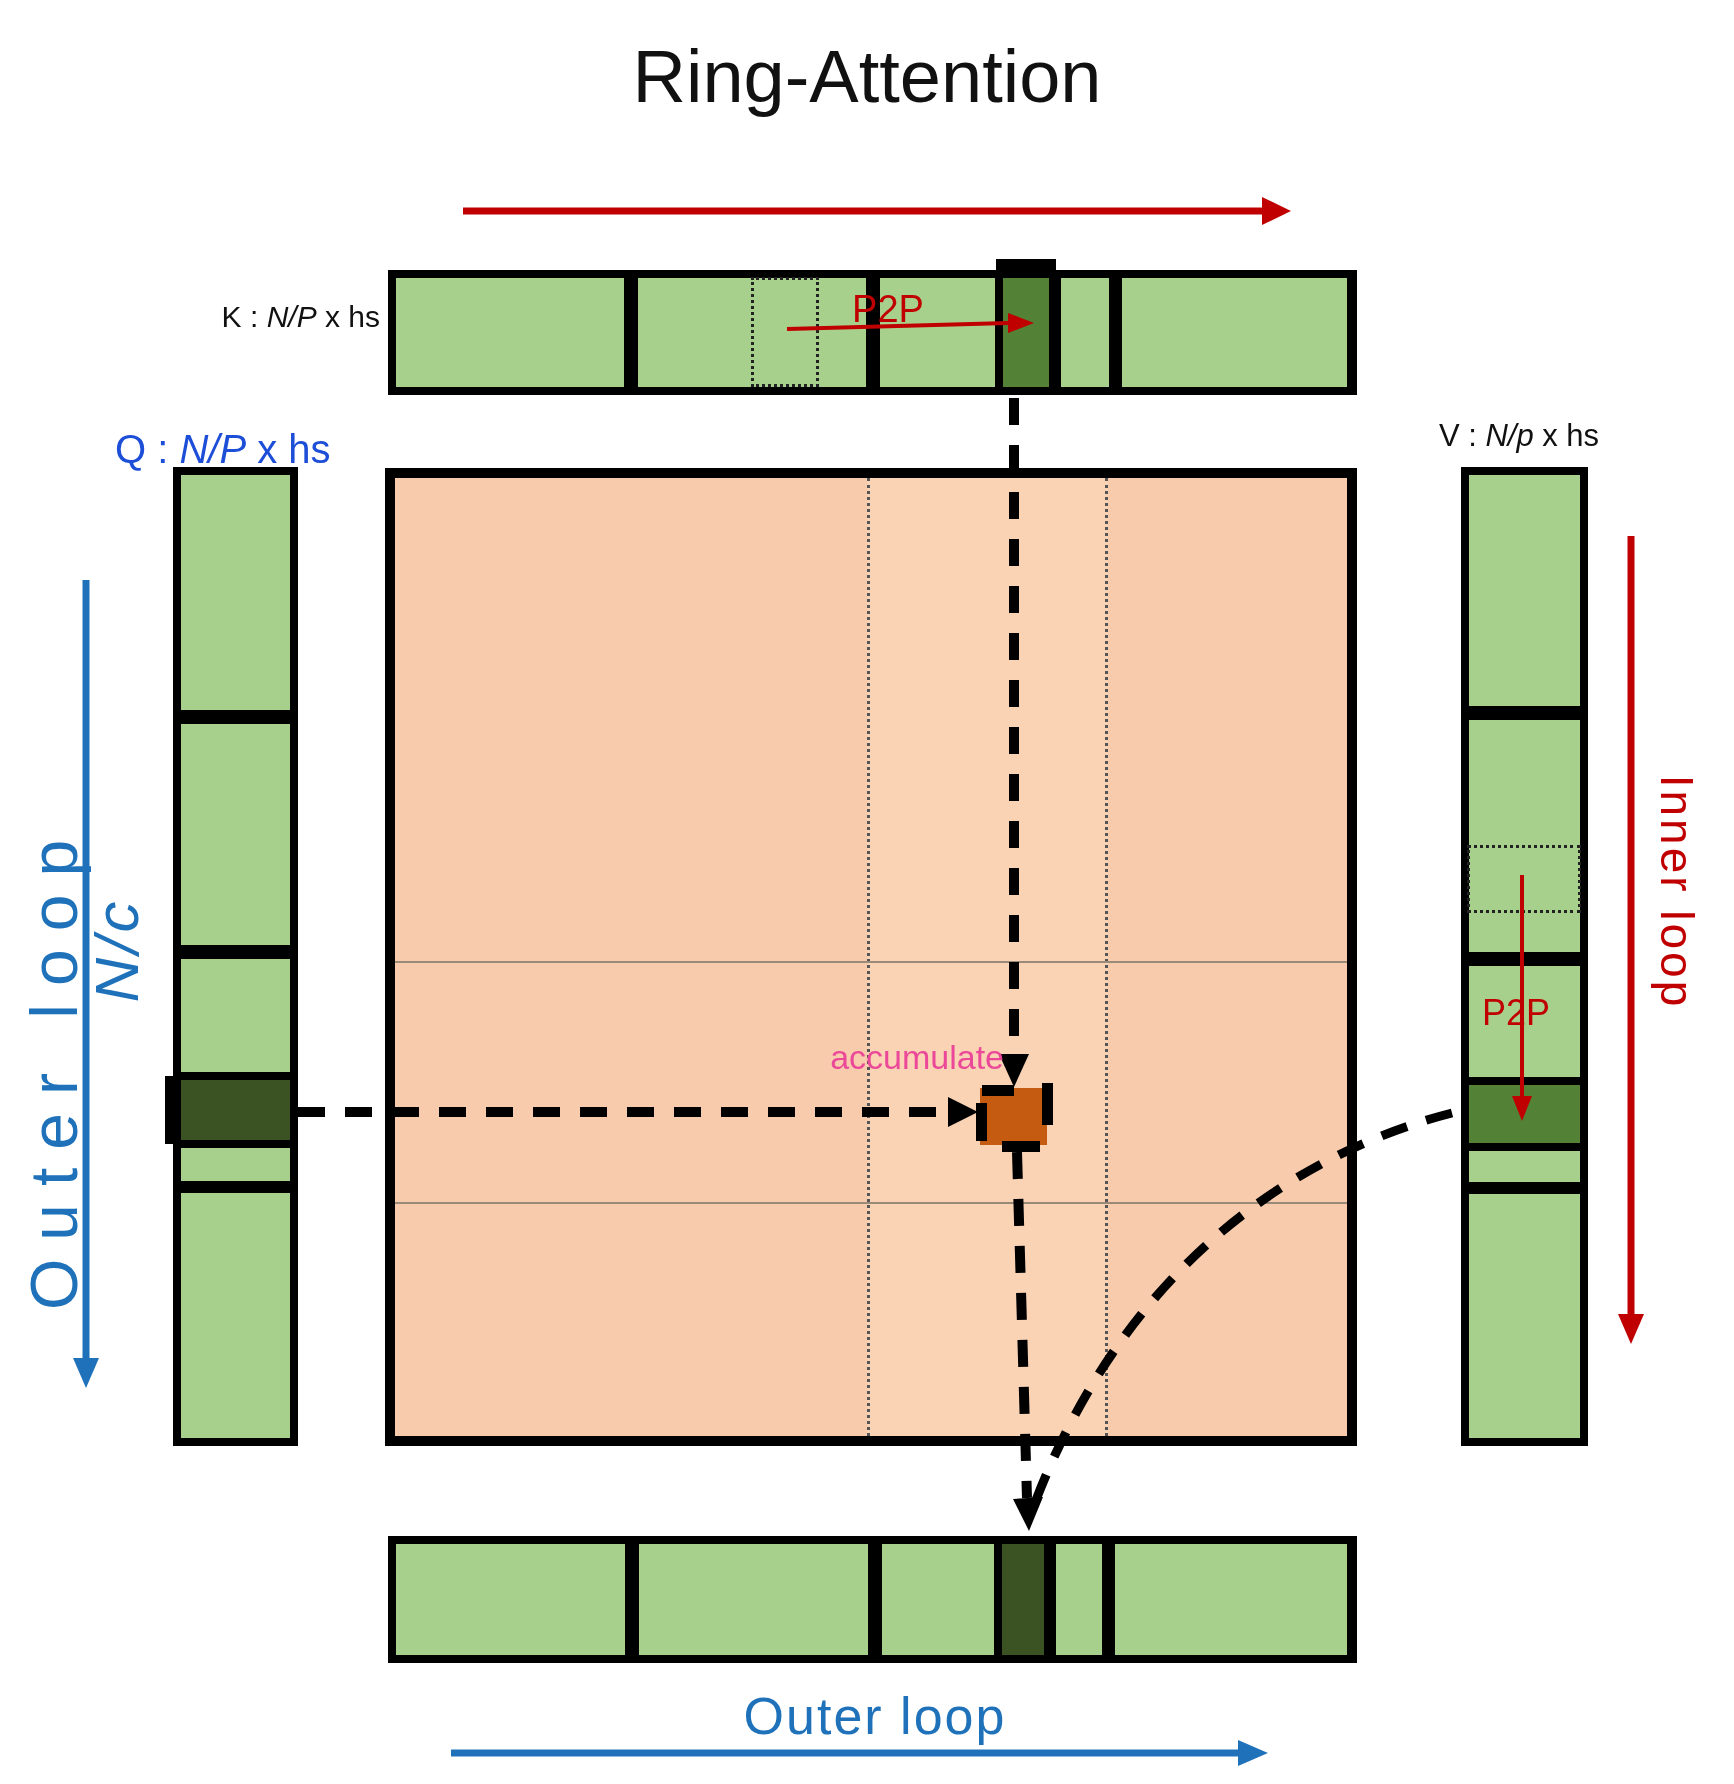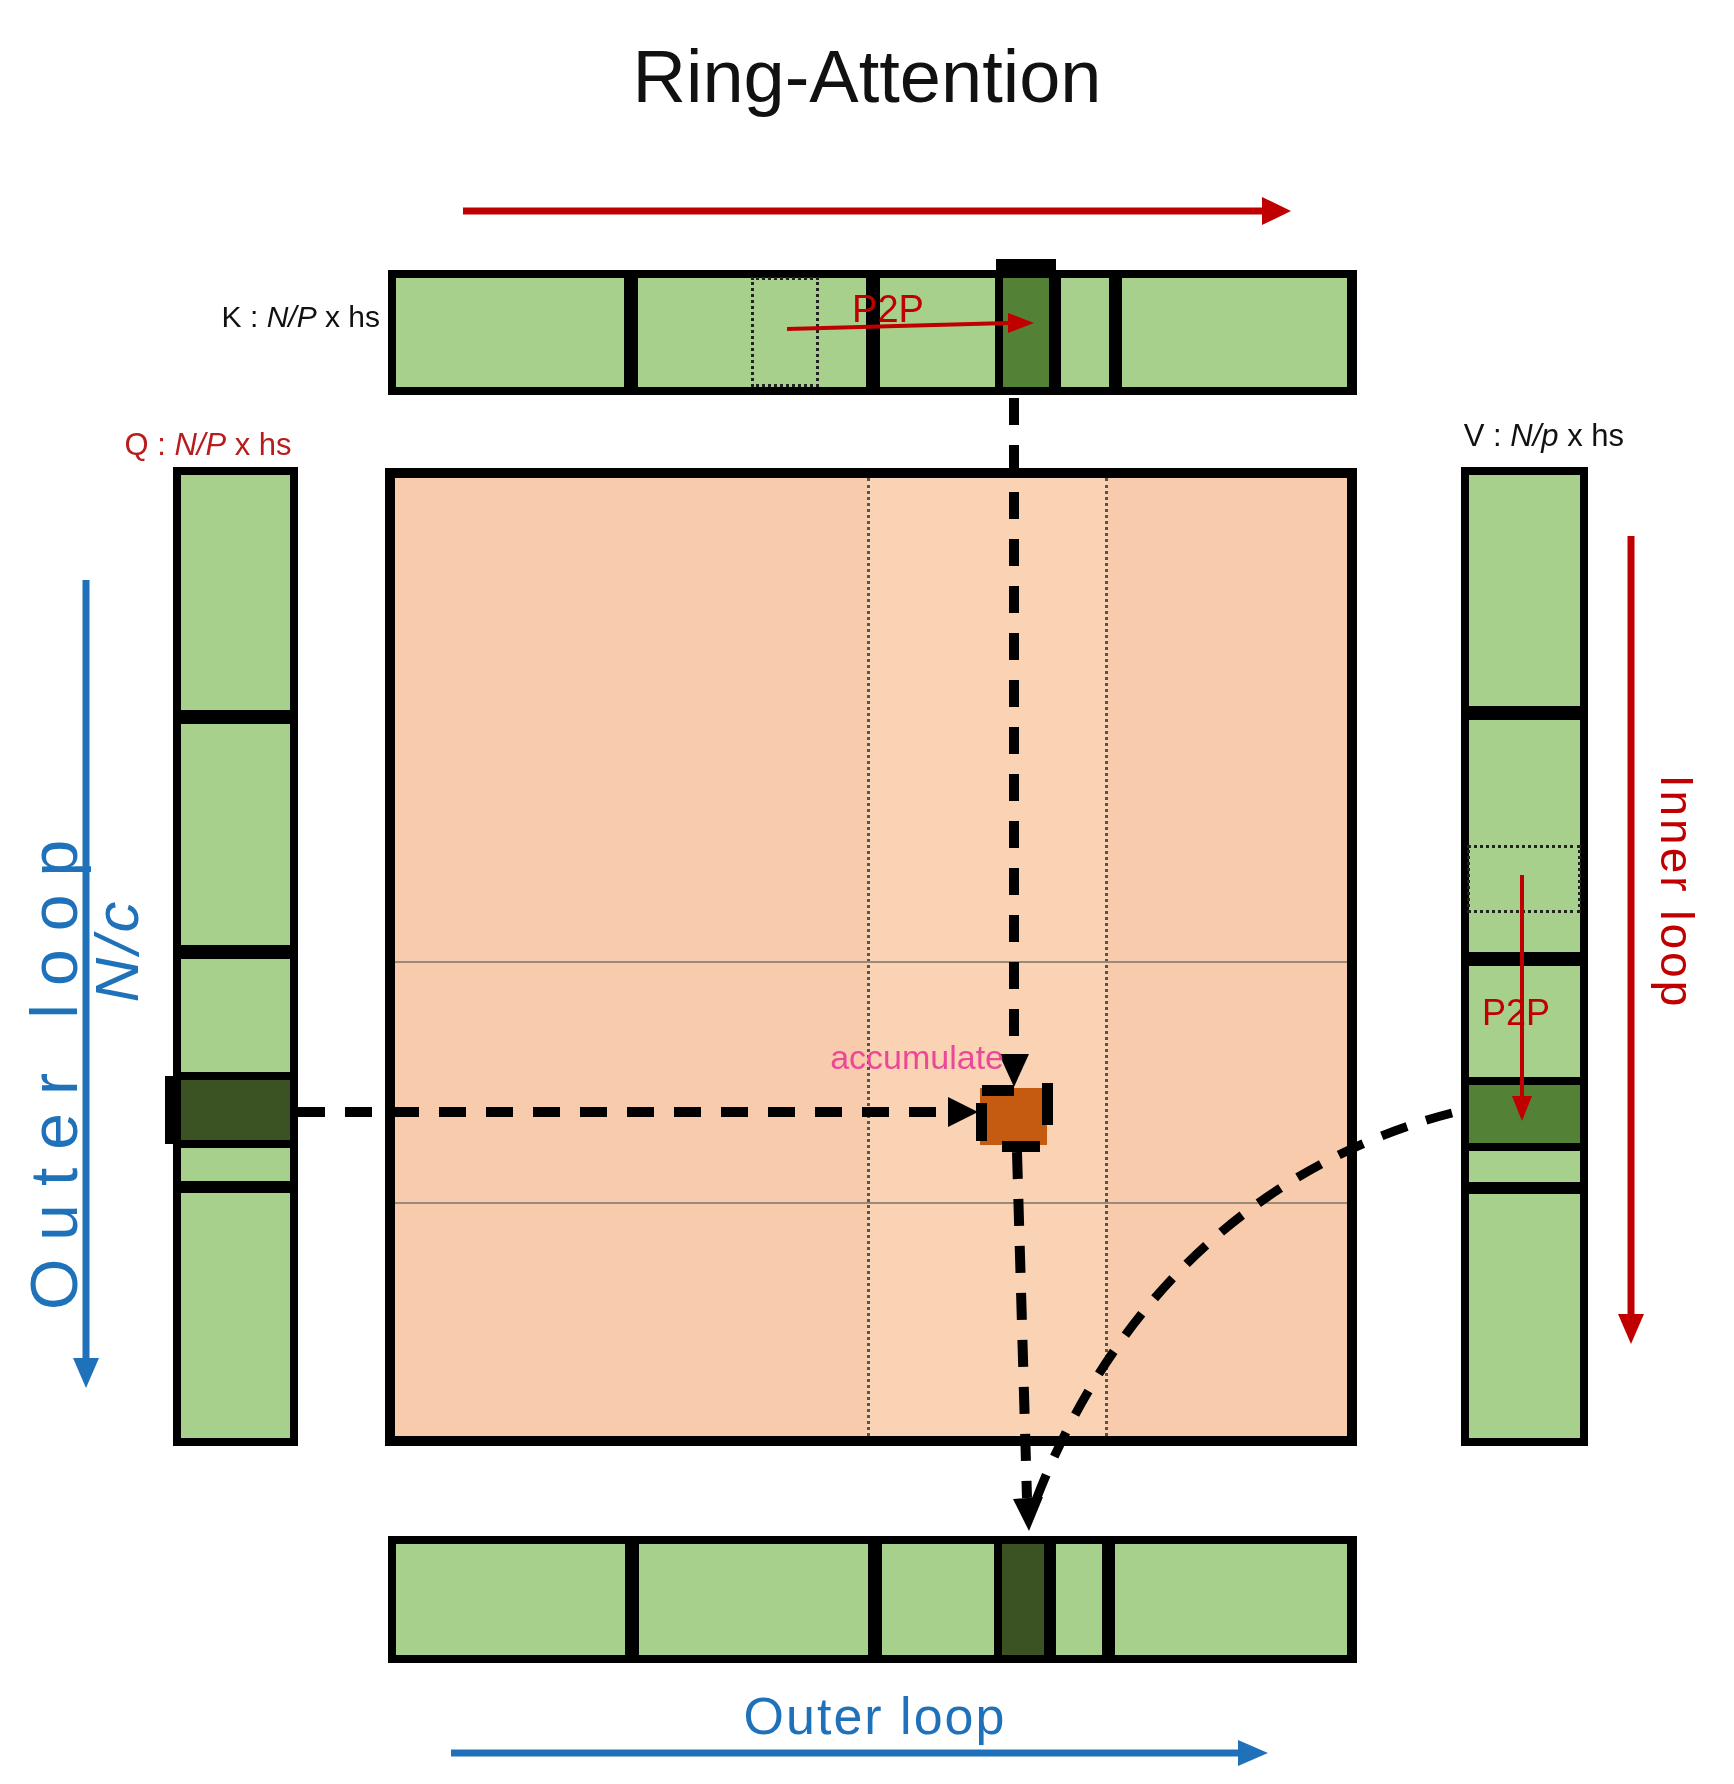--- a/index.html
+++ b/index.html
@@ -42,34 +42,34 @@
   <div class="seg light z10" style="left:396px;top:278px;width:228px;height:109px;"></div>
   <div class="seg light z10" style="left:638px;top:278px;width:228px;height:109px;"></div>
   <div class="seg light z10" style="left:880px;top:278px;width:115px;height:109px;"></div>
   <div class="seg olive z10" style="left:1003px;top:278px;width:46px;height:109px;"></div>
   <div class="seg light z10" style="left:1061px;top:278px;width:48px;height:109px;"></div>
   <div class="seg light z10" style="left:1122px;top:278px;width:225px;height:109px;"></div>
   <div class="tick z15" style="left:996px;top:259px;width:60px;height:13px;"></div>
   <div class="dotted-box z15" style="left:751px;top:277px;width:68px;height:110px;"></div>
   <div class="txt red bold center z30" style="left:838px;top:288px;width:100px;font-size:38px;">P2P</div>
 
-  <div class="txt bold center z30" style="left:103px;top:427px;width:210px;font-size:31px;color:#b91c1c;">
+  <div class="txt bold center z30" style="left:115px;top:427px;width:210px;font-size:40px;color:#1d4ed8;">
     <span>Q : </span><span class="ital">N/P</span><span> x hs</span>
   </div>
 
   <div class="bar z10" style="left:173px;top:467px;width:125px;height:979px;"></div>
   <div class="seg light z10" style="left:181px;top:475px;width:109px;height:235px;"></div>
   <div class="seg light z10" style="left:181px;top:724px;width:109px;height:221px;"></div>
   <div class="seg light z10" style="left:181px;top:959px;width:109px;height:113px;"></div>
   <div class="tick z10" style="left:165px;top:1076px;width:12px;height:68px;"></div>
   <div class="seg dark z10" style="left:181px;top:1080px;width:109px;height:60px;"></div>
   <div class="seg light z10" style="left:181px;top:1148px;width:109px;height:33px;"></div>
   <div class="seg light z10" style="left:181px;top:1193px;width:109px;height:245px;"></div>
 
-  <div class="txt bold center z30" style="left:1414px;top:418px;width:210px;font-size:31px;color:#111;text-align:right;">
+  <div class="txt bold center z30" style="left:1414px;top:418px;width:210px;font-size:31px;color:#111;">
     <span>V : </span><span class="ital">N/p</span><span> x hs</span>
   </div>
 
   <div class="bar z10" style="left:1461px;top:467px;width:127px;height:979px;"></div>
   <div class="seg light z10" style="left:1469px;top:475px;width:111px;height:231px;"></div>
   <div class="seg light z10" style="left:1469px;top:720px;width:111px;height:232px;"></div>
   <div class="seg light z10" style="left:1469px;top:966px;width:111px;height:111px;"></div>
   <div class="seg olive z10" style="left:1469px;top:1085px;width:111px;height:58px;"></div>
   <div class="seg light z10" style="left:1469px;top:1151px;width:111px;height:31px;"></div>
   <div class="seg light z10" style="left:1469px;top:1194px;width:111px;height:244px;"></div>

